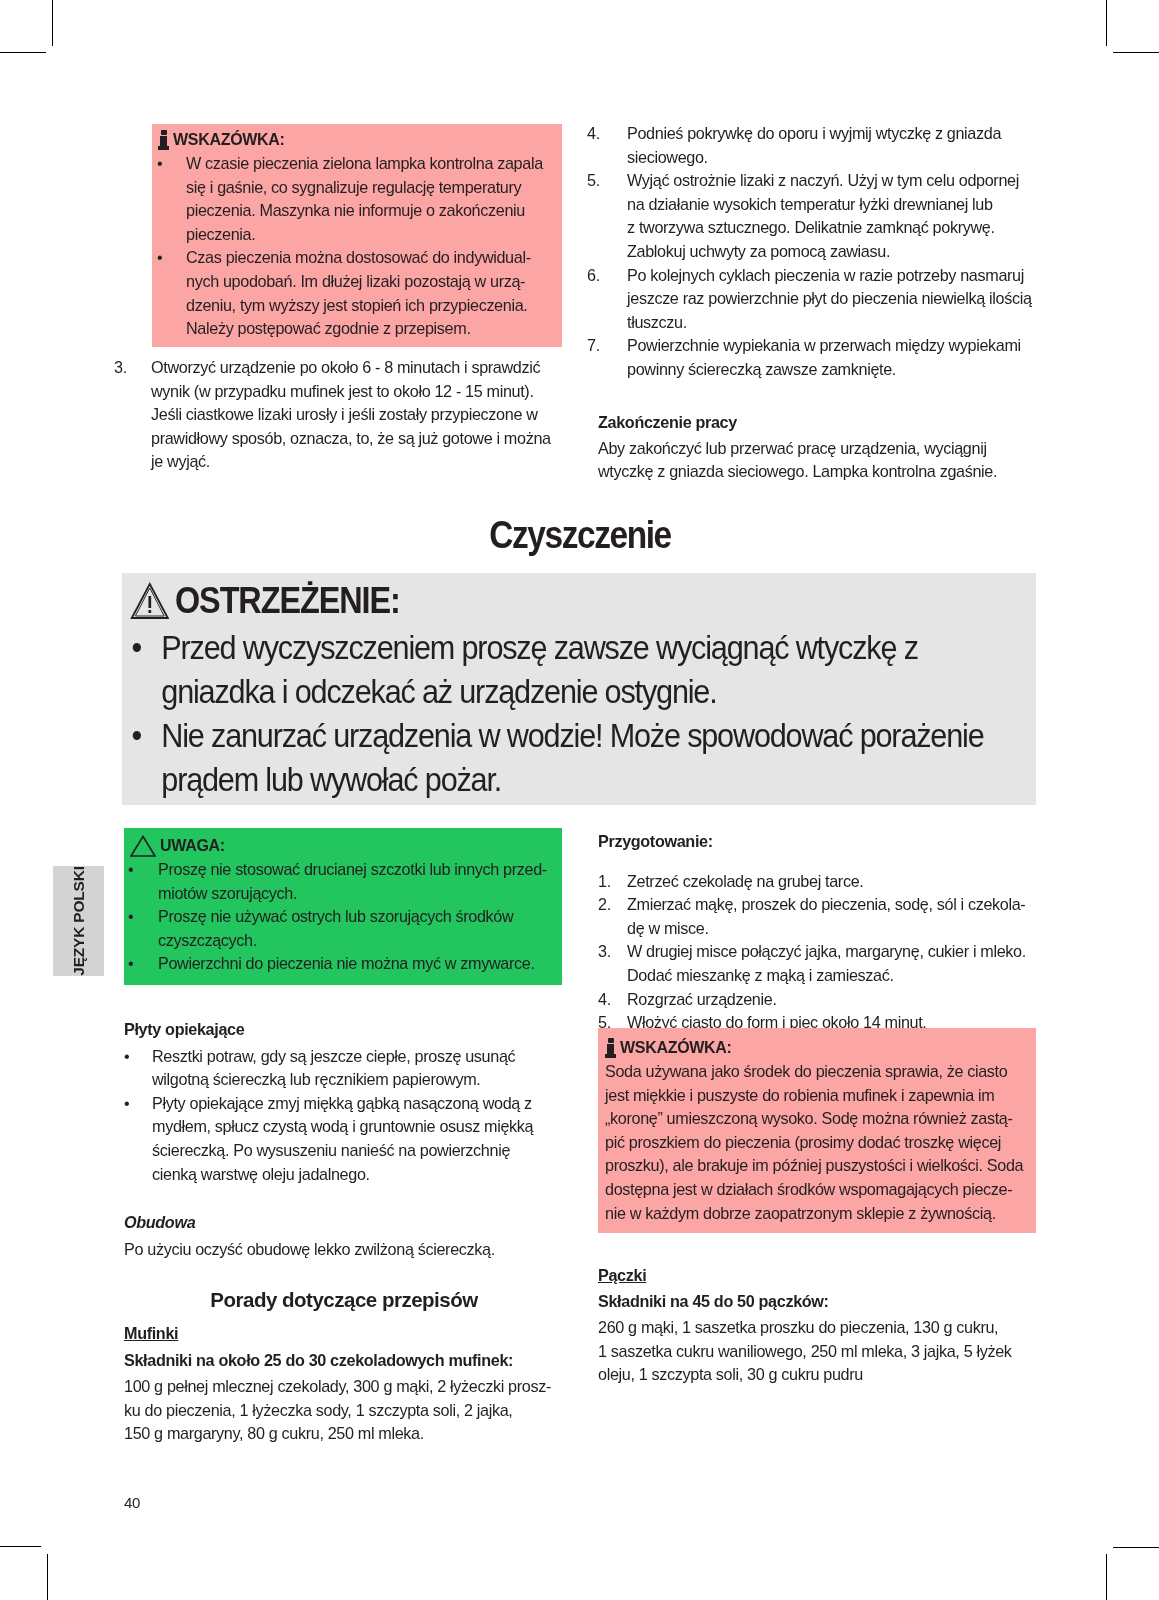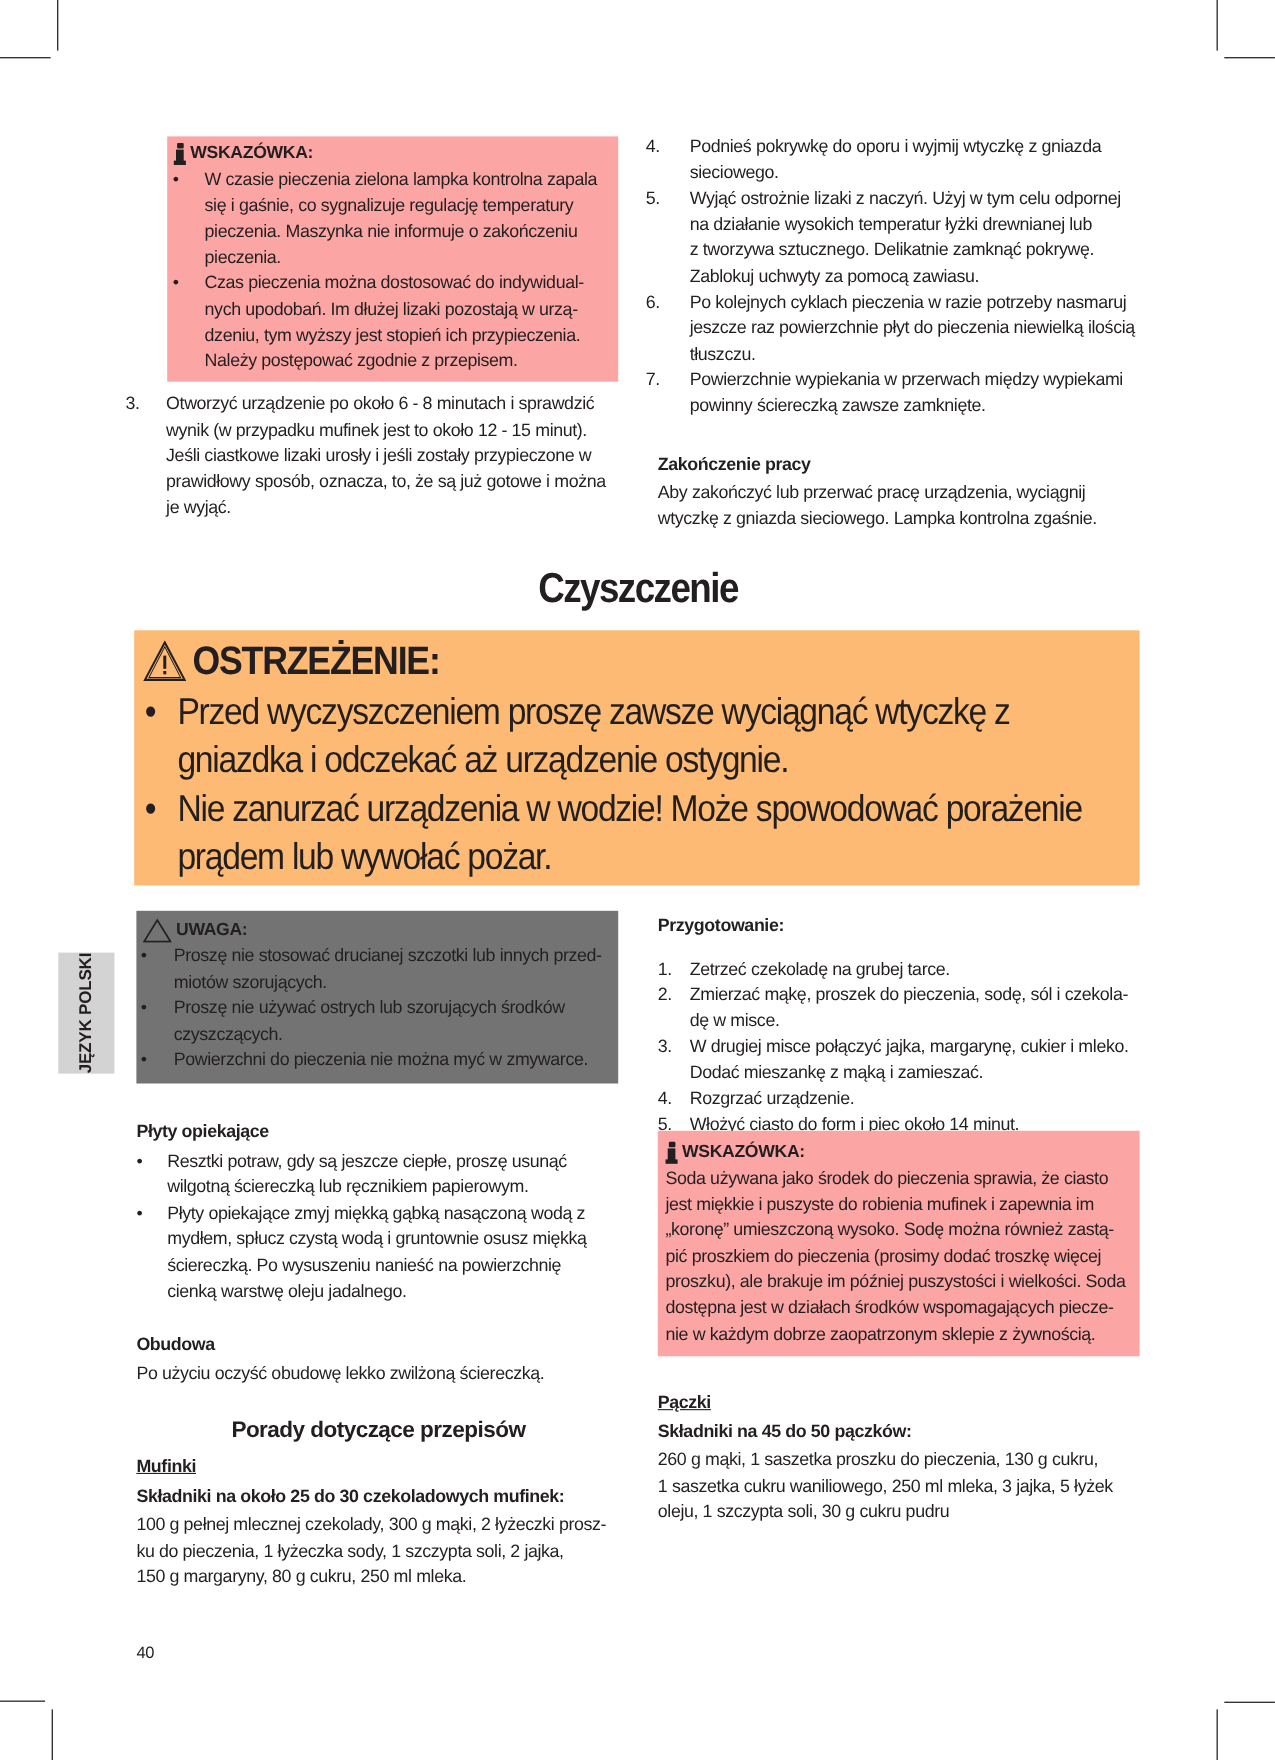--- a/index.html
+++ b/index.html
@@ -5,22 +5,22 @@
   html, body { margin: 0; padding: 0; }
   body {
     width: 1159px; height: 1600px; position: relative; background: #ffffff;
     font-family: "Liberation Sans", sans-serif; color: #231f20; overflow: hidden;
   }
   .crop { position: absolute; background: #000; }
   .abs { position: absolute; }
   .txt { font-size: 16.2px; line-height: 23.6px; letter-spacing: -0.35px; }
   .bold { font-weight: bold; }
   .gray-light { background: #fca5a5; }
-  .gray-mid { background: #737373; }
-  .gray-dark { background: #fdba74; }
+  .gray-mid { background: #22c55e; }
+  .gray-dark { background: #e5e5e5; }
   .list-item { position: relative; padding-left: 37px; }
   .list-item .marker { position: absolute; left: 0; top: 0; }
   .bullet-item { position: relative; padding-left: 35px; }
   .bullet-item .marker { position: absolute; left: 6px; top: 0; }
   .hint-title { display: flex; align-items: center; font-weight: bold; font-size: 16px; letter-spacing: -0.3px; }
   .info-icon { display: inline-block; width: 11px; height: 20px; margin-right: 4px; position: relative; }
   .info-icon .dot { position: absolute; left: 3px; top: 0; width: 6px; height: 5px; background: #231f20; border-radius: 1px; }
   .info-icon .stem { position: absolute; left: 2px; top: 6px; width: 7px; height: 11px; background: #231f20; }
   .info-icon .base { position: absolute; left: 0; top: 16px; width: 11px; height: 4px; background: #231f20; }
   .section-title {
@@ -183,21 +183,21 @@
   <div class="bullet-item" style="padding-left:28px;">
     <span class="marker" style="left:0;">•</span>
     <div>Płyty opiekające zmyj miękką gąbką nasączoną wodą z</div>
     <div>mydłem, spłucz czystą wodą i gruntownie osusz miękką</div>
     <div>ściereczką. Po wysuszeniu nanieść na powierzchnię</div>
     <div>cienką warstwę oleju jadalnego.</div>
   </div>
 </div>
 
 <div class="abs txt" style="left:124px;top:1211px;width:440px;">
-  <div class="bold" style="margin-bottom:3px;">Obudowa</div>
+  <div class="bold" style="margin-bottom:3px;font-style:italic;">Obudowa</div>
   <div>Po użyciu oczyść obudowę lekko zwilżoną ściereczką.</div>
 </div>
 
 <div class="abs subhead" style="left:124px;top:1288px;width:440px;">Porady dotyczące przepisów</div>
 
 <div class="abs txt" style="left:124px;top:1322px;width:445px;">
   <div class="bold underline" style="margin-bottom:3px;">Mufinki</div>
   <div class="bold" style="margin-bottom:3px;">Składniki na około 25 do 30 czekoladowych mufinek:</div>
   <div>100 g pełnej mlecznej czekolady, 300 g mąki, 2 łyżeczki prosz-</div>
   <div>ku do pieczenia, 1 łyżeczka sody, 1 szczypta soli, 2 jajka,</div>

